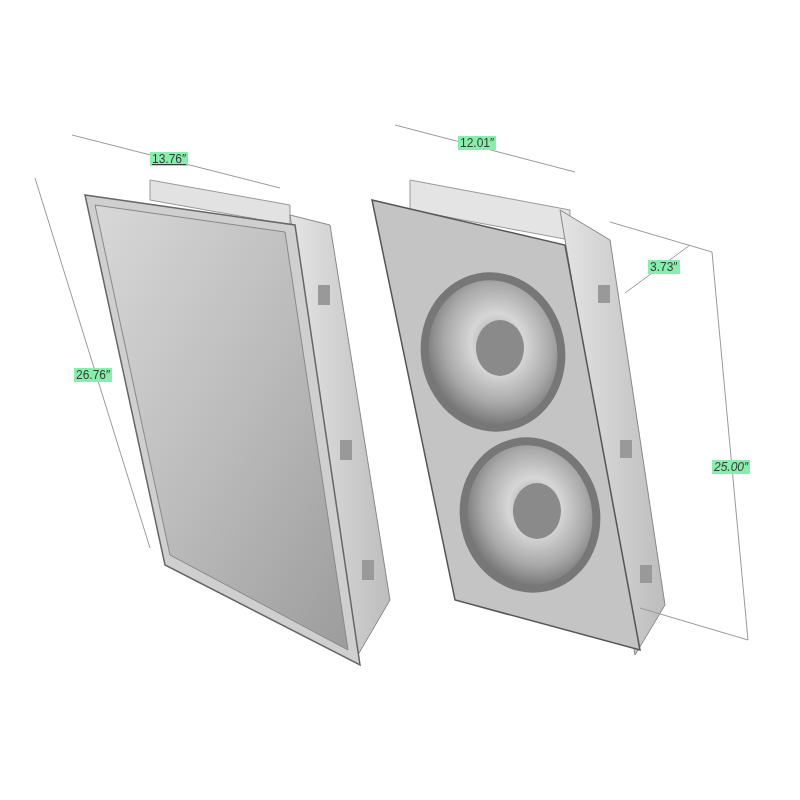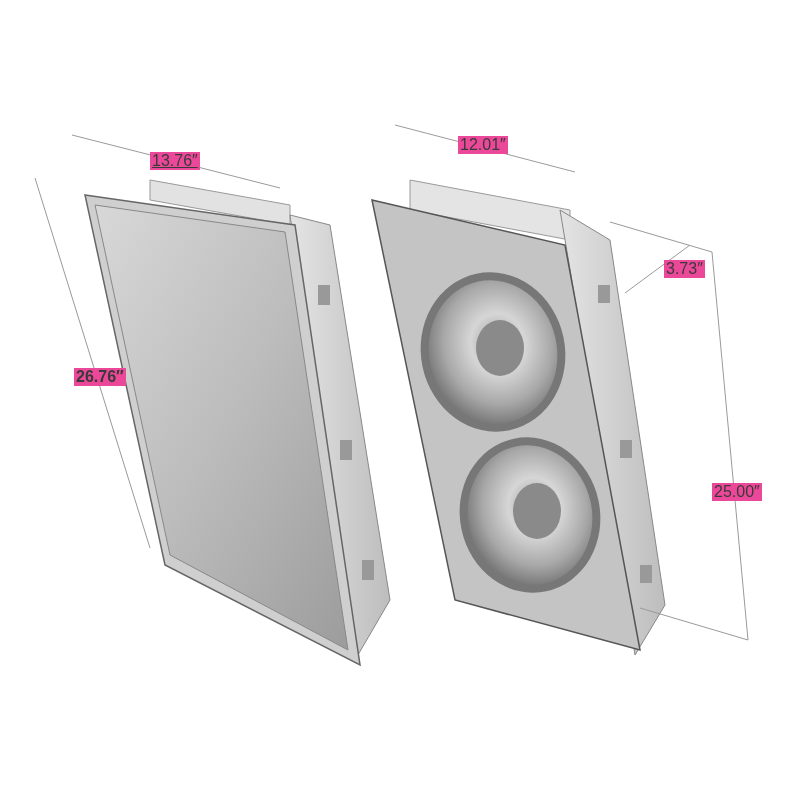--- a/index.html
+++ b/index.html
@@ -1,18 +1,18 @@
 <!DOCTYPE html>
 <html><head>
 <meta charset="utf-8">
 <style>
   html,body{margin:0;padding:0;background:#ffffff;}
   body{width:800px;height:800px;position:relative;overflow:hidden;font-family:"Liberation Sans",sans-serif;}
   svg{position:absolute;left:0;top:0;}
-  .dim-label{position:absolute;font-size:16px;color:#3a3a3a;background:#ec4899;padding:0 2px;white-space:nowrap;}
+  .dim-label{position:absolute;font-size:12px;color:#3a3a3a;background:#86efac;padding:0 2px;white-space:nowrap;}
 </style>
 </head>
 <body>
 
 <svg width="800" height="800" viewBox="0 0 800 800">
   <defs>
     <linearGradient id="grille" x1="0" y1="0" x2="1" y2="1">
       <stop offset="0" stop-color="#d8d8d8"></stop>
       <stop offset="0.5" stop-color="#bcbcbc"></stop>
       <stop offset="1" stop-color="#9c9c9c"></stop>
@@ -72,16 +72,16 @@
     <line x1="35" y1="178" x2="150" y2="548"></line>
     <line x1="395" y1="125" x2="575" y2="172"></line>
     <line x1="625" y1="293" x2="690" y2="245"></line>
     <line x1="712" y1="252" x2="748" y2="640"></line>
     <line x1="640" y1="608" x2="748" y2="640"></line>
     <line x1="610" y1="222" x2="712" y2="252"></line>
   </g>
 </svg>
 
 <span class="dim-label" style="left:150px;top:152px;text-decoration:underline;">13.76″</span>
-<span class="dim-label" style="left:74px;top:368px;font-weight:bold;">26.76″</span>
+<span class="dim-label" style="left:74px;top:368px;">26.76″</span>
 <span class="dim-label" style="left:458px;top:136px;">12.01″</span>
-<span class="dim-label" style="left:664px;top:260px;text-align:right;">3.73″</span>
-<span class="dim-label" style="left:712px;top:483px;">25.00″</span>
+<span class="dim-label" style="left:648px;top:260px;text-align:right;">3.73″</span>
+<span class="dim-label" style="left:712px;top:460px;font-style:italic;">25.00″</span>
 
 </body></html>

